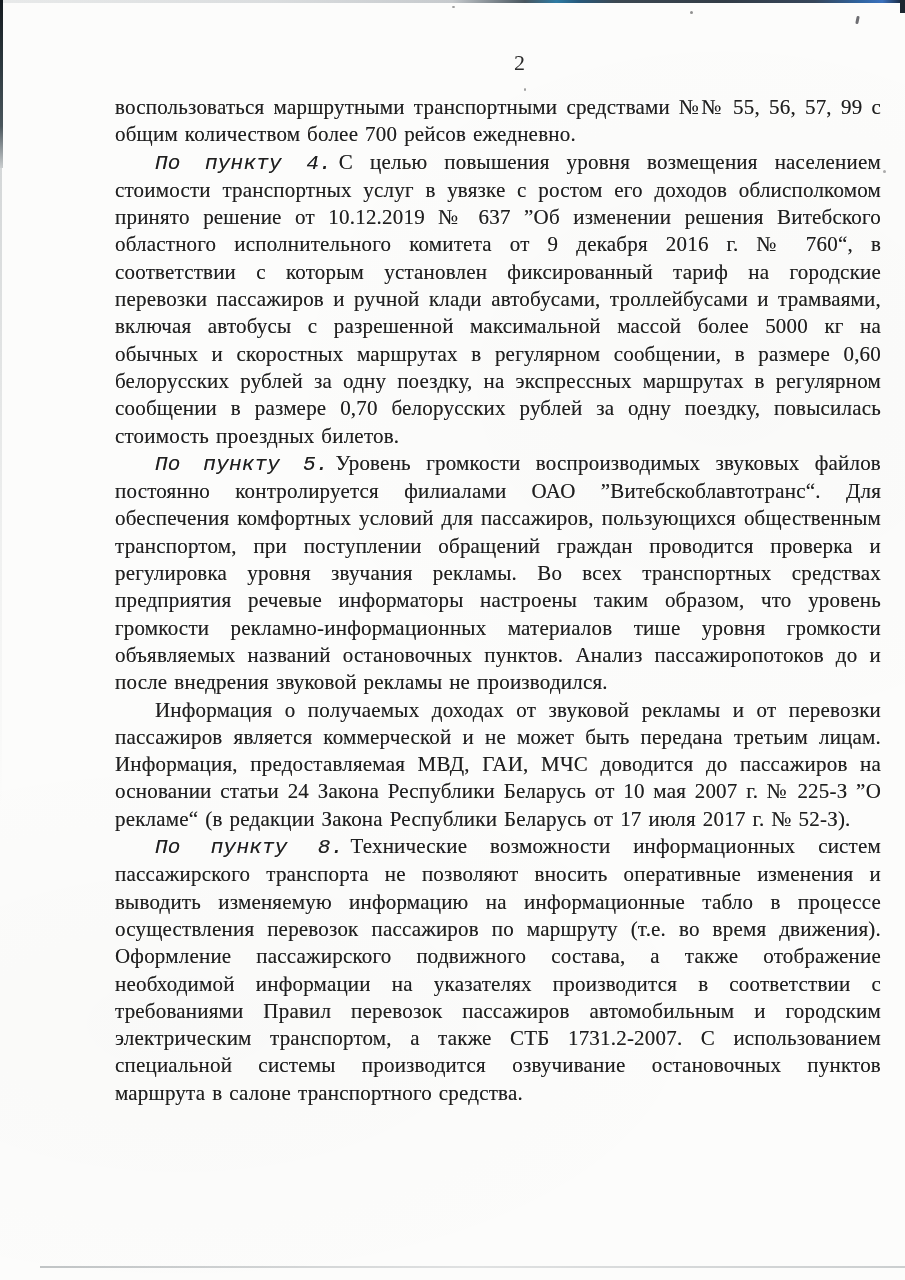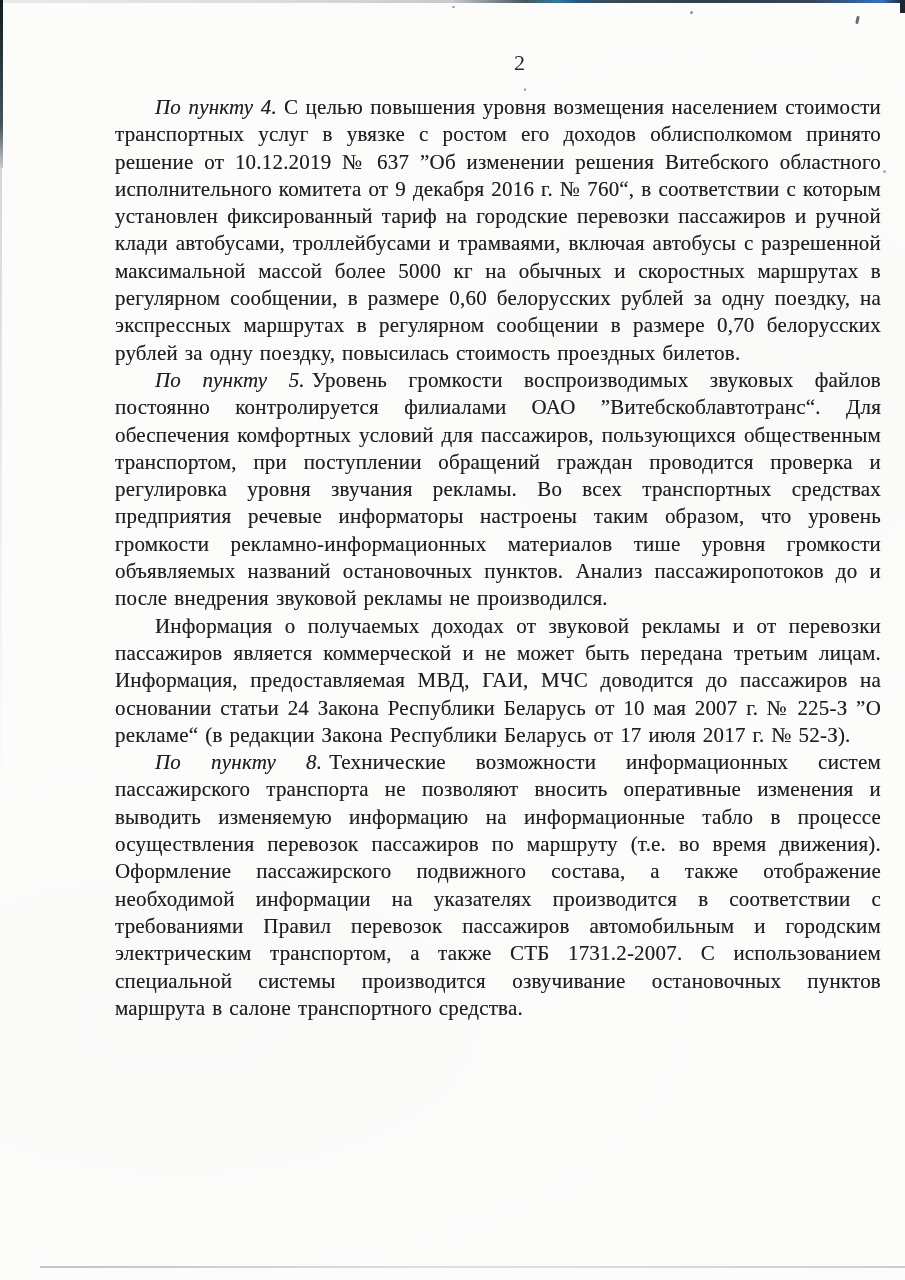--- a/index.html
+++ b/index.html
@@ -68,21 +68,21 @@
     margin: 0;
     text-align: justify;
     font-size: 21px;
     line-height: 27.3px;
     letter-spacing: 0.2px;
     word-spacing: 1.5px;
     color: #1f1f1f;
     text-shadow: 0 0 0.4px rgba(40,40,40,0.55);
   }
   p.para.indent { text-indent: 40px; }
-  .lead { font-style: italic; padding-right: 7px; }
+  .lead { font-style: italic; padding-right: 7px; font-family: Liberation Mono, monospace; }
 </style>
 </head>
 <body>
 
 <div class="page">
 
   <div class="top-edge-line"></div>
   <div class="top-right-nub"></div>
   <div class="left-edge-strip"></div>
   <div class="left-edge-faint"></div>
@@ -90,20 +90,21 @@
   <div class="speck speck-apostrophe"></div>
   <div class="speck speck-a"></div>
   <div class="speck speck-b"></div>
   <div class="speck speck-c"></div>
   <div class="speck speck-d"></div>
 
   <div class="page-number">2</div>
 
   <div class="content">
 
+    <p class="para"><span>воспользоваться маршрутными транспортными средствами №№ 55, 56, 57, 99 с общим количеством  более 700 рейсов ежедневно.</span></p>
 
     <p class="para indent"><span class="lead">По пункту 4.</span><span>С целью повышения уровня возмещения населением стоимости транспортных услуг в увязке с ростом его доходов облисполкомом принято решение от 10.12.2019 № 637 ”Об изменении решения Витебского областного исполнительного комитета от 9 декабря 2016 г. № 760“, в соответствии с которым установлен фиксированный тариф на городские перевозки пассажиров и ручной клади автобусами, троллейбусами и трамваями, включая автобусы с разрешенной максимальной массой более 5000 кг на обычных и скоростных маршрутах в регулярном сообщении, в размере 0,60 белорусских рублей за одну поездку, на экспрессных маршрутах в регулярном сообщении в размере 0,70 белорусских рублей за одну поездку, повысилась стоимость проездных билетов.</span></p>
 
     <p class="para indent"><span class="lead">По пункту 5.</span><span>Уровень громкости воспроизводимых звуковых файлов постоянно контролируется филиалами ОАО ”Витебскоблавтотранс“.  Для обеспечения комфортных условий для пассажиров, пользующихся общественным транспортом, при поступлении обращений граждан проводится проверка и регулировка уровня звучания рекламы. Во всех транспортных средствах предприятия речевые информаторы настроены таким образом, что уровень громкости рекламно-информационных материалов тише уровня громкости объявляемых названий остановочных пунктов. Анализ пассажиропотоков до и после внедрения звуковой рекламы не производился.</span></p>
 
     <p class="para indent"><span>Информация о получаемых доходах от звуковой рекламы и от перевозки пассажиров является коммерческой и не может быть передана третьим лицам. Информация, предоставляемая МВД, ГАИ, МЧС доводится до пассажиров на основании статьи 24 Закона Республики Беларусь  от 10 мая 2007 г. № 225-З ”О рекламе“ (в редакции Закона Республики Беларусь от 17 июля 2017 г. № 52-З).</span></p>
 
     <p class="para indent"><span class="lead">По пункту 8.</span><span>Технические возможности информационных систем пассажирского транспорта не позволяют вносить оперативные изменения и выводить изменяемую информацию на информационные табло в процессе осуществления перевозок пассажиров по маршруту (т.е. во время движения). Оформление пассажирского подвижного состава, а также отображение необходимой информации на указателях производится в соответствии с требованиями Правил перевозок пассажиров автомобильным и городским электрическим транспортом, а также СТБ 1731.2-2007. С использованием специальной системы производится озвучивание остановочных пунктов маршрута в салоне транспортного средства.</span></p>
 
   </div>

